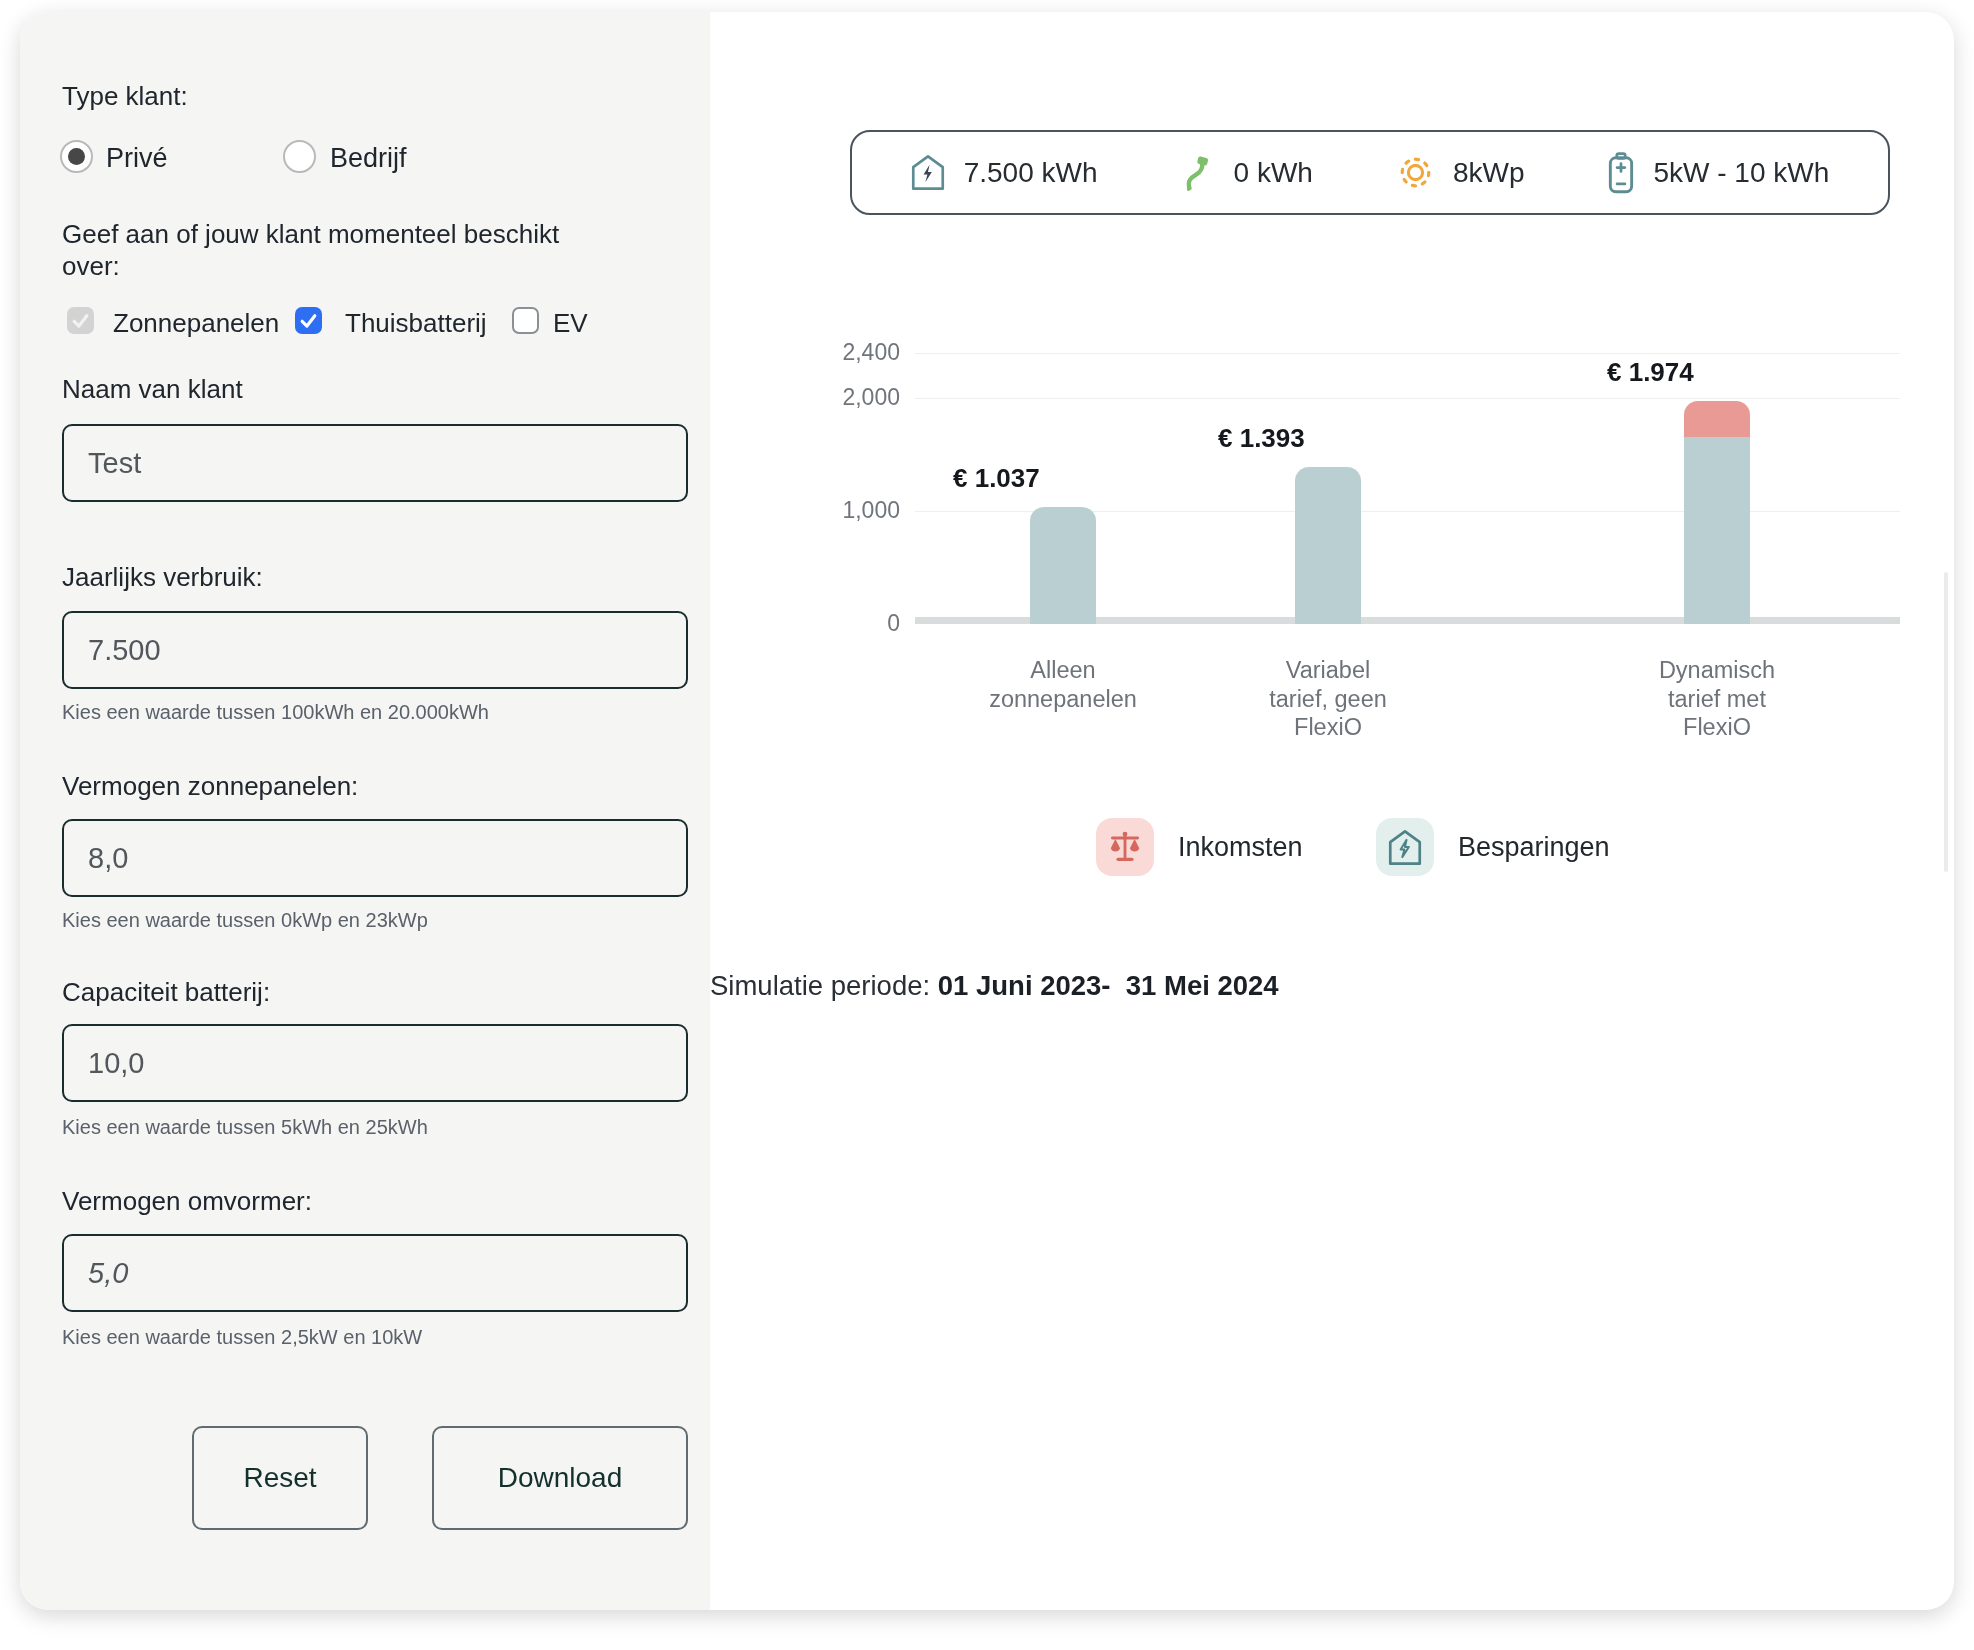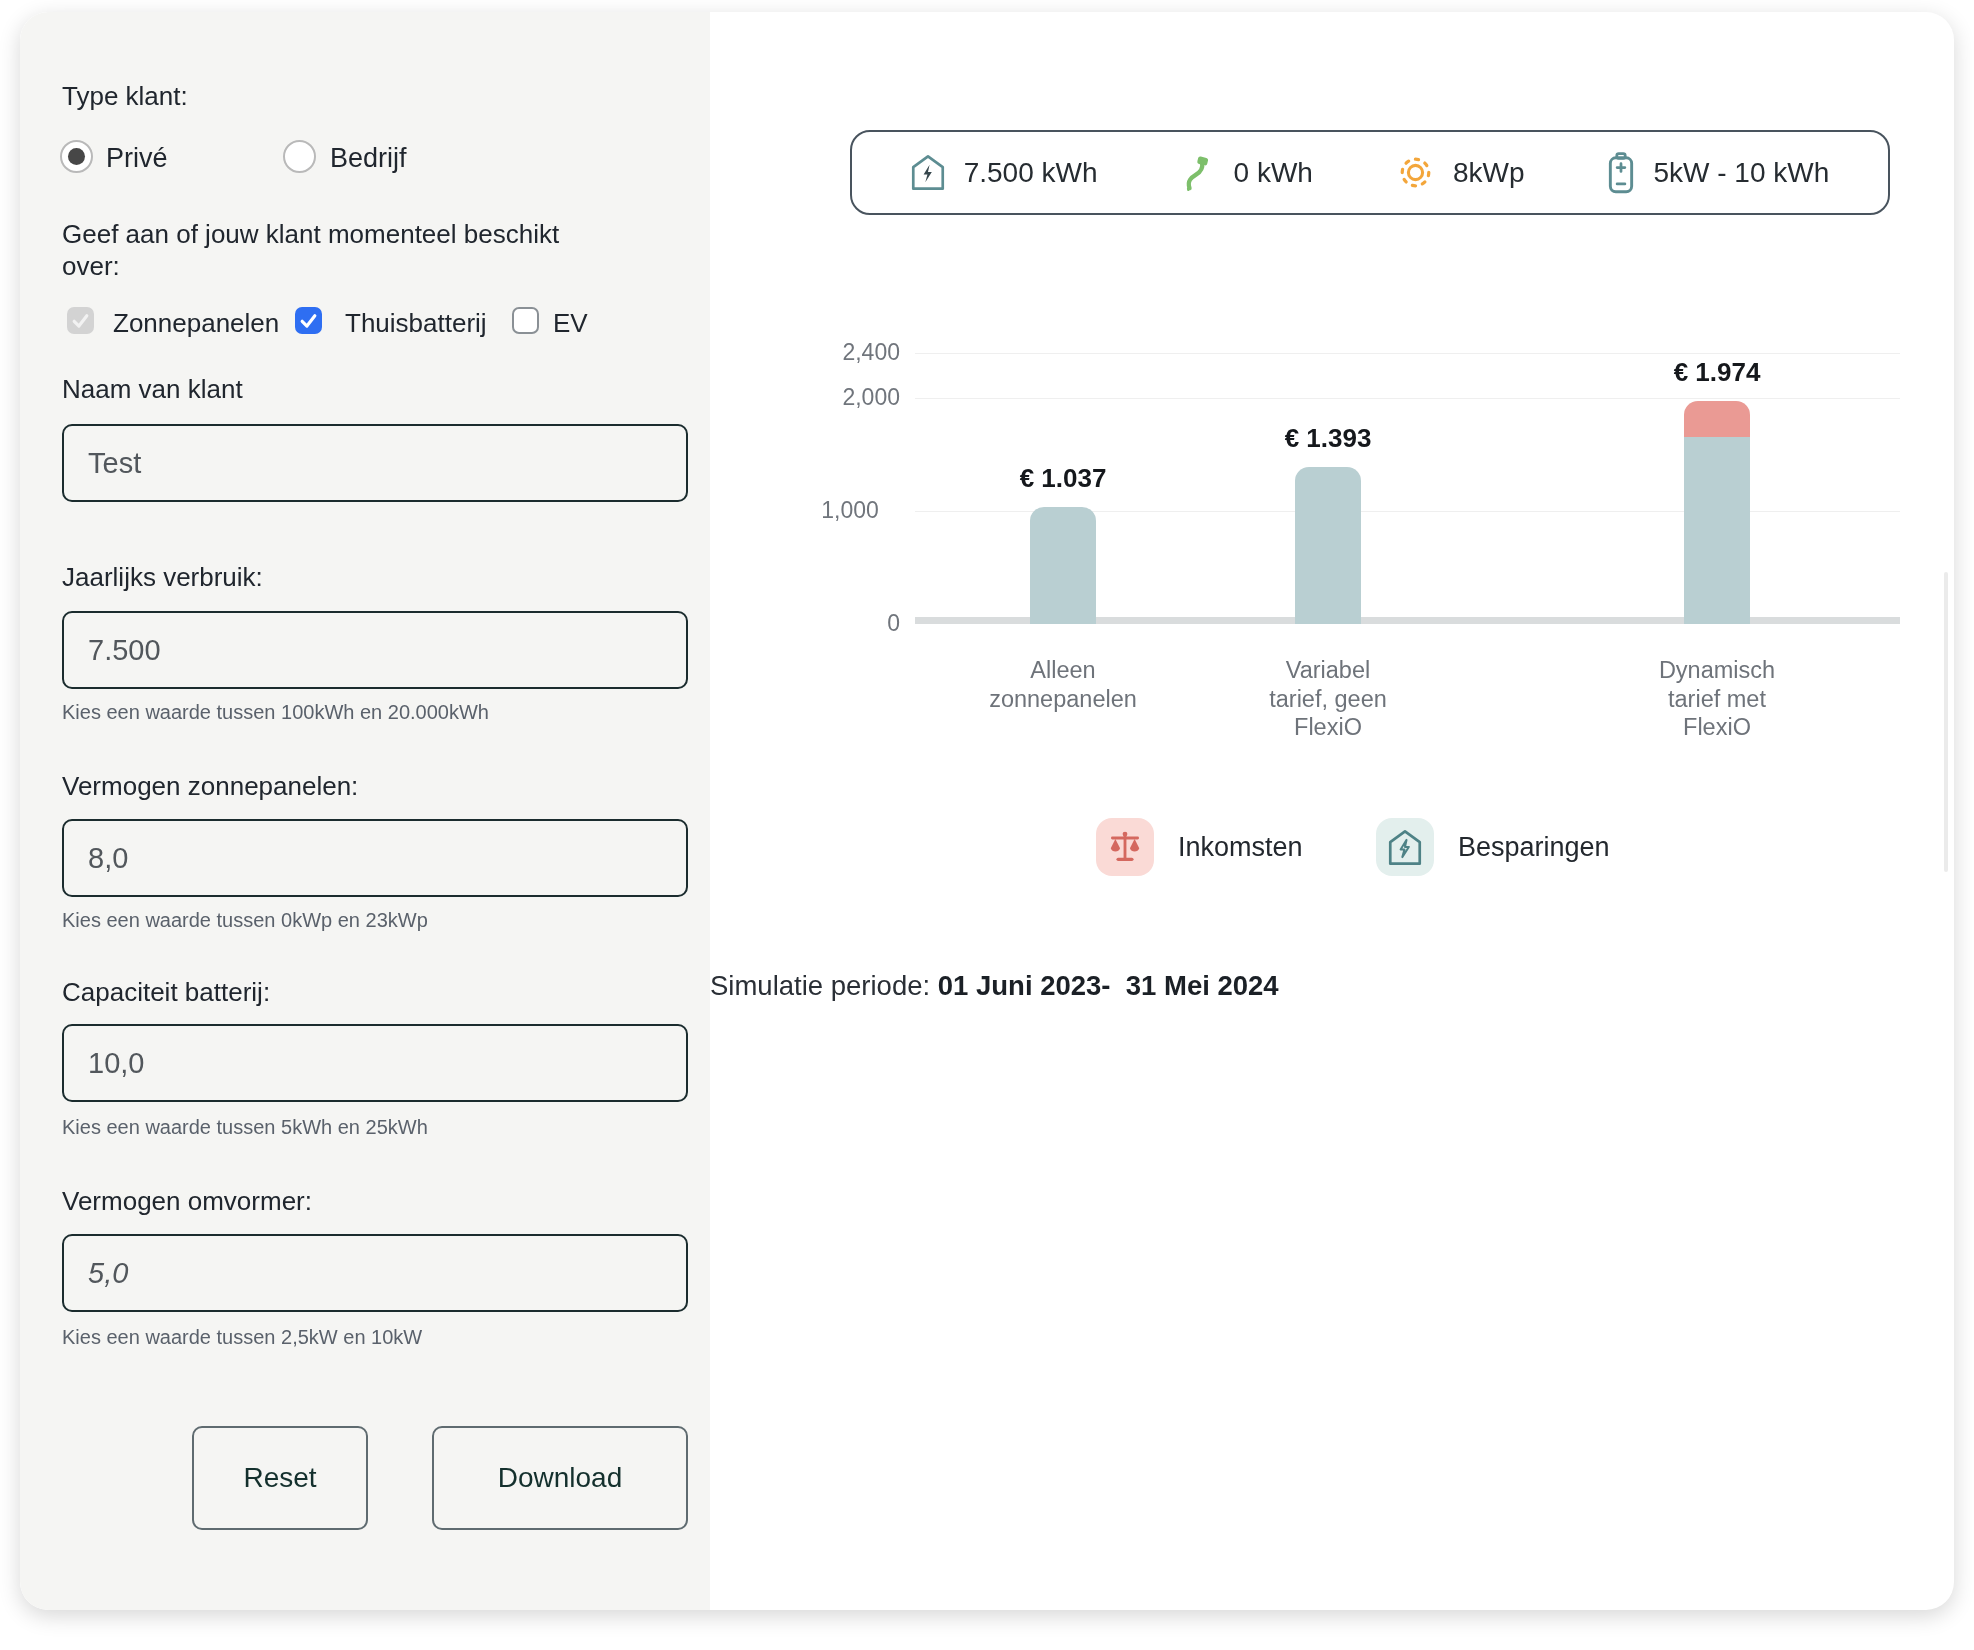--- a/index.html
+++ b/index.html
@@ -40,21 +40,21 @@
              border:2px solid #49545e; border-radius:20px; background:#fff;
              display:flex; align-items:center; justify-content:center; gap:84px; }
   .stat-item { display:flex; align-items:center; gap:19px; }
   .stat-item .txt { font-size:28px; color:#262c31; white-space:pre; }
 
   
   .gridline { position:absolute; height:1px; background:#efefef; }
   .baseline { position:absolute; height:7px; background:#d9dcdd; }
   .ytick { position:absolute; width:100px; text-align:right; font-size:23px; color:#70757c; }
   .bar-seg { position:absolute; }
-  .val-label { position:absolute; width:220px; text-align:center; font-size:26px; font-weight:bold; color:#15181c; }
+  .val-label { position:absolute; width:220px; font-size:26px; font-weight:bold; color:#15181c; }
   .xlabel { position:absolute; width:300px; text-align:center; font-size:23.5px; line-height:28.5px;
             color:#6e737a; white-space:pre-line; }
 
   
   .legend-item { position:absolute; display:flex; align-items:center; gap:24px;margin-left:36px; }
   .legend-sq { width:58px; height:58px; border-radius:16px; display:flex; align-items:center; justify-content:center; }
   .legend-sq.pink { background:#fadad6; }
   .legend-sq.teal { background:#e3efed; }
   .legend-label { font-size:27px; color:#23282e; }
 
@@ -150,21 +150,21 @@
         <path d="M5.6 19.8 H10.4" stroke="#5d8d92" stroke-width="1.7" stroke-linecap="round"></path>
       </svg>
       <span class="txt">5kW - 10 kWh</span>
     </div>
   </div>
 
   <div id="chart">
       <div class="baseline" style="left: 895px; top: 605px; width: 985px;"></div>
       <div class="ytick" style="left: 780px; top: 598px;">0</div>
       <div class="gridline" style="left: 895px; top: 499.083px; width: 985px;"></div>
-      <div class="ytick" style="left: 780px; top: 485.083px; text-align: center;">1,000</div>
+      <div class="ytick" style="left: 780px; top: 485.083px;">1,000</div>
       <div class="gridline" style="left: 895px; top: 386.167px; width: 985px;"></div>
       <div class="ytick" style="left: 780px; top: 372.167px;">2,000</div>
       <div class="gridline" style="left: 895px; top: 341px; width: 985px;"></div>
       <div class="ytick" style="left: 780px; top: 327px;">2,400</div>
       <div class="bar-seg" style="left: 1010px; top: 494.905px; width: 66px; height: 117.095px; background: rgb(185, 207, 210); border-radius: 14px 14px 0px 0px;"></div>
       <div class="val-label" style="left: 933px; top: 450.905px;">€ 1.037</div>
       <div class="xlabel" style="left: 893px; top: 644px;">Alleen
 zonnepanelen</div>
       <div class="bar-seg" style="left: 1275px; top: 454.707px; width: 66px; height: 157.293px; background: rgb(185, 207, 210); border-radius: 14px 14px 0px 0px;"></div>
       <div class="val-label" style="left: 1198px; top: 410.707px;">€ 1.393</div>

